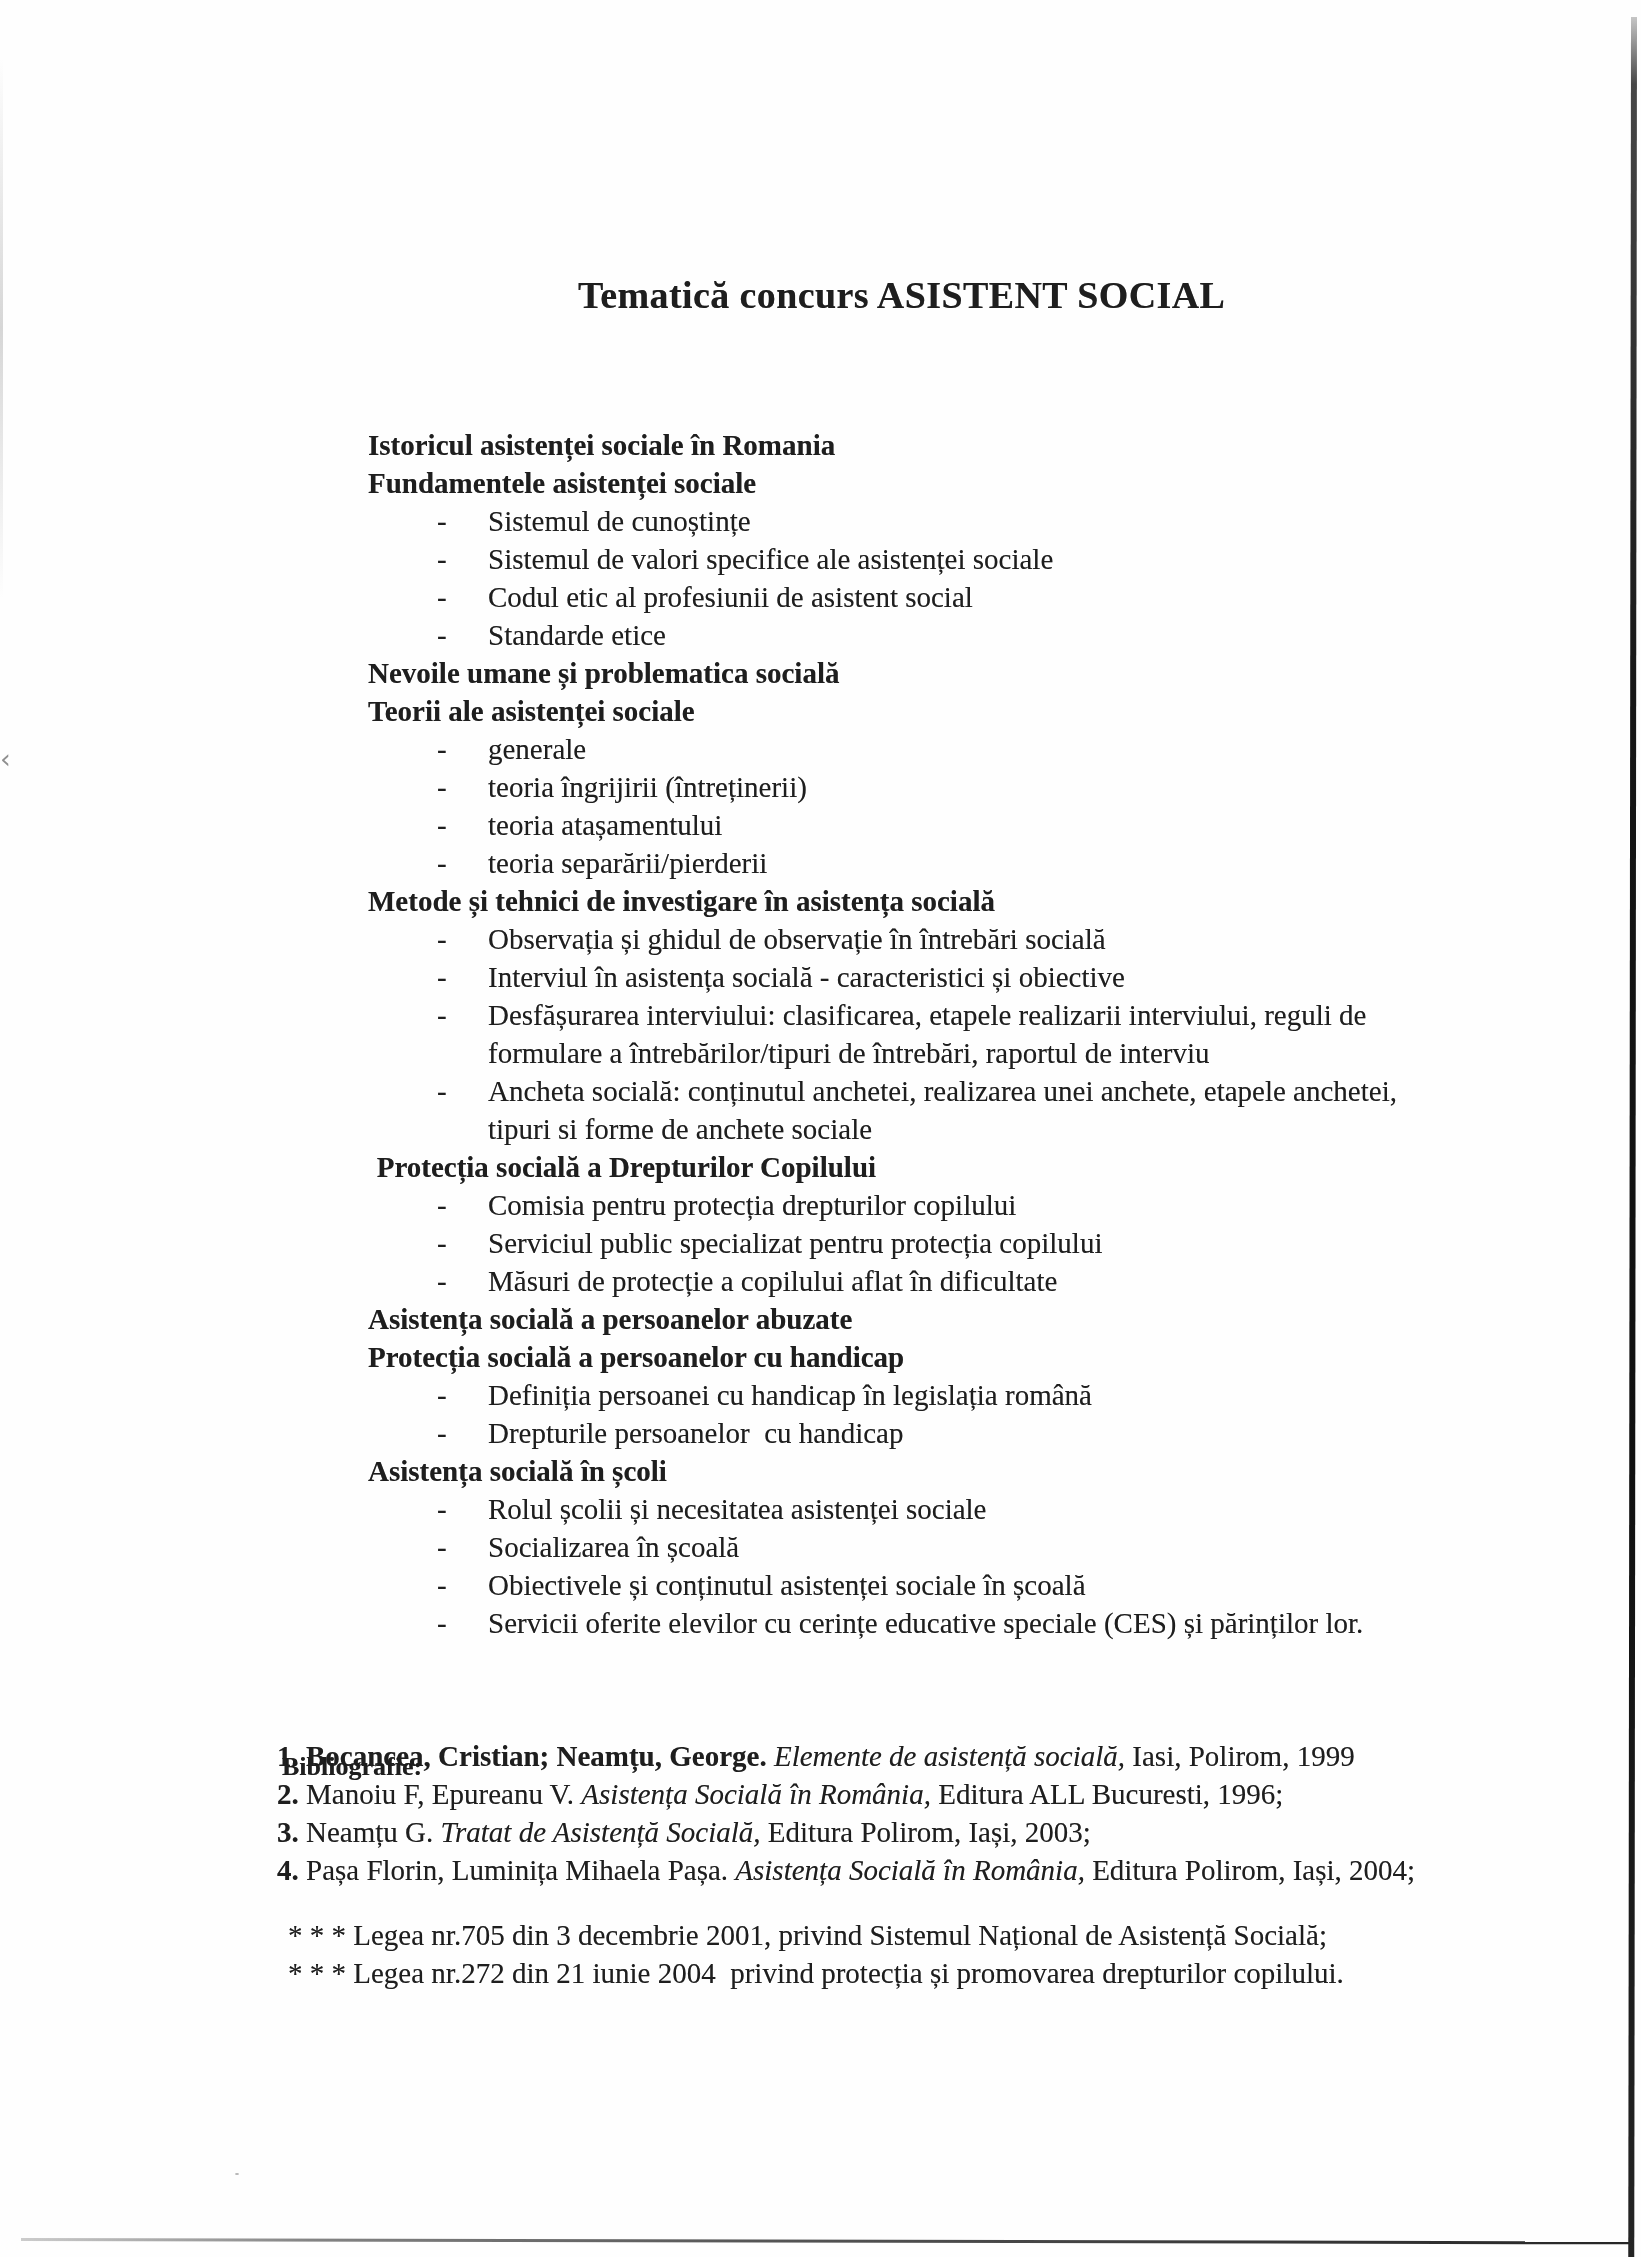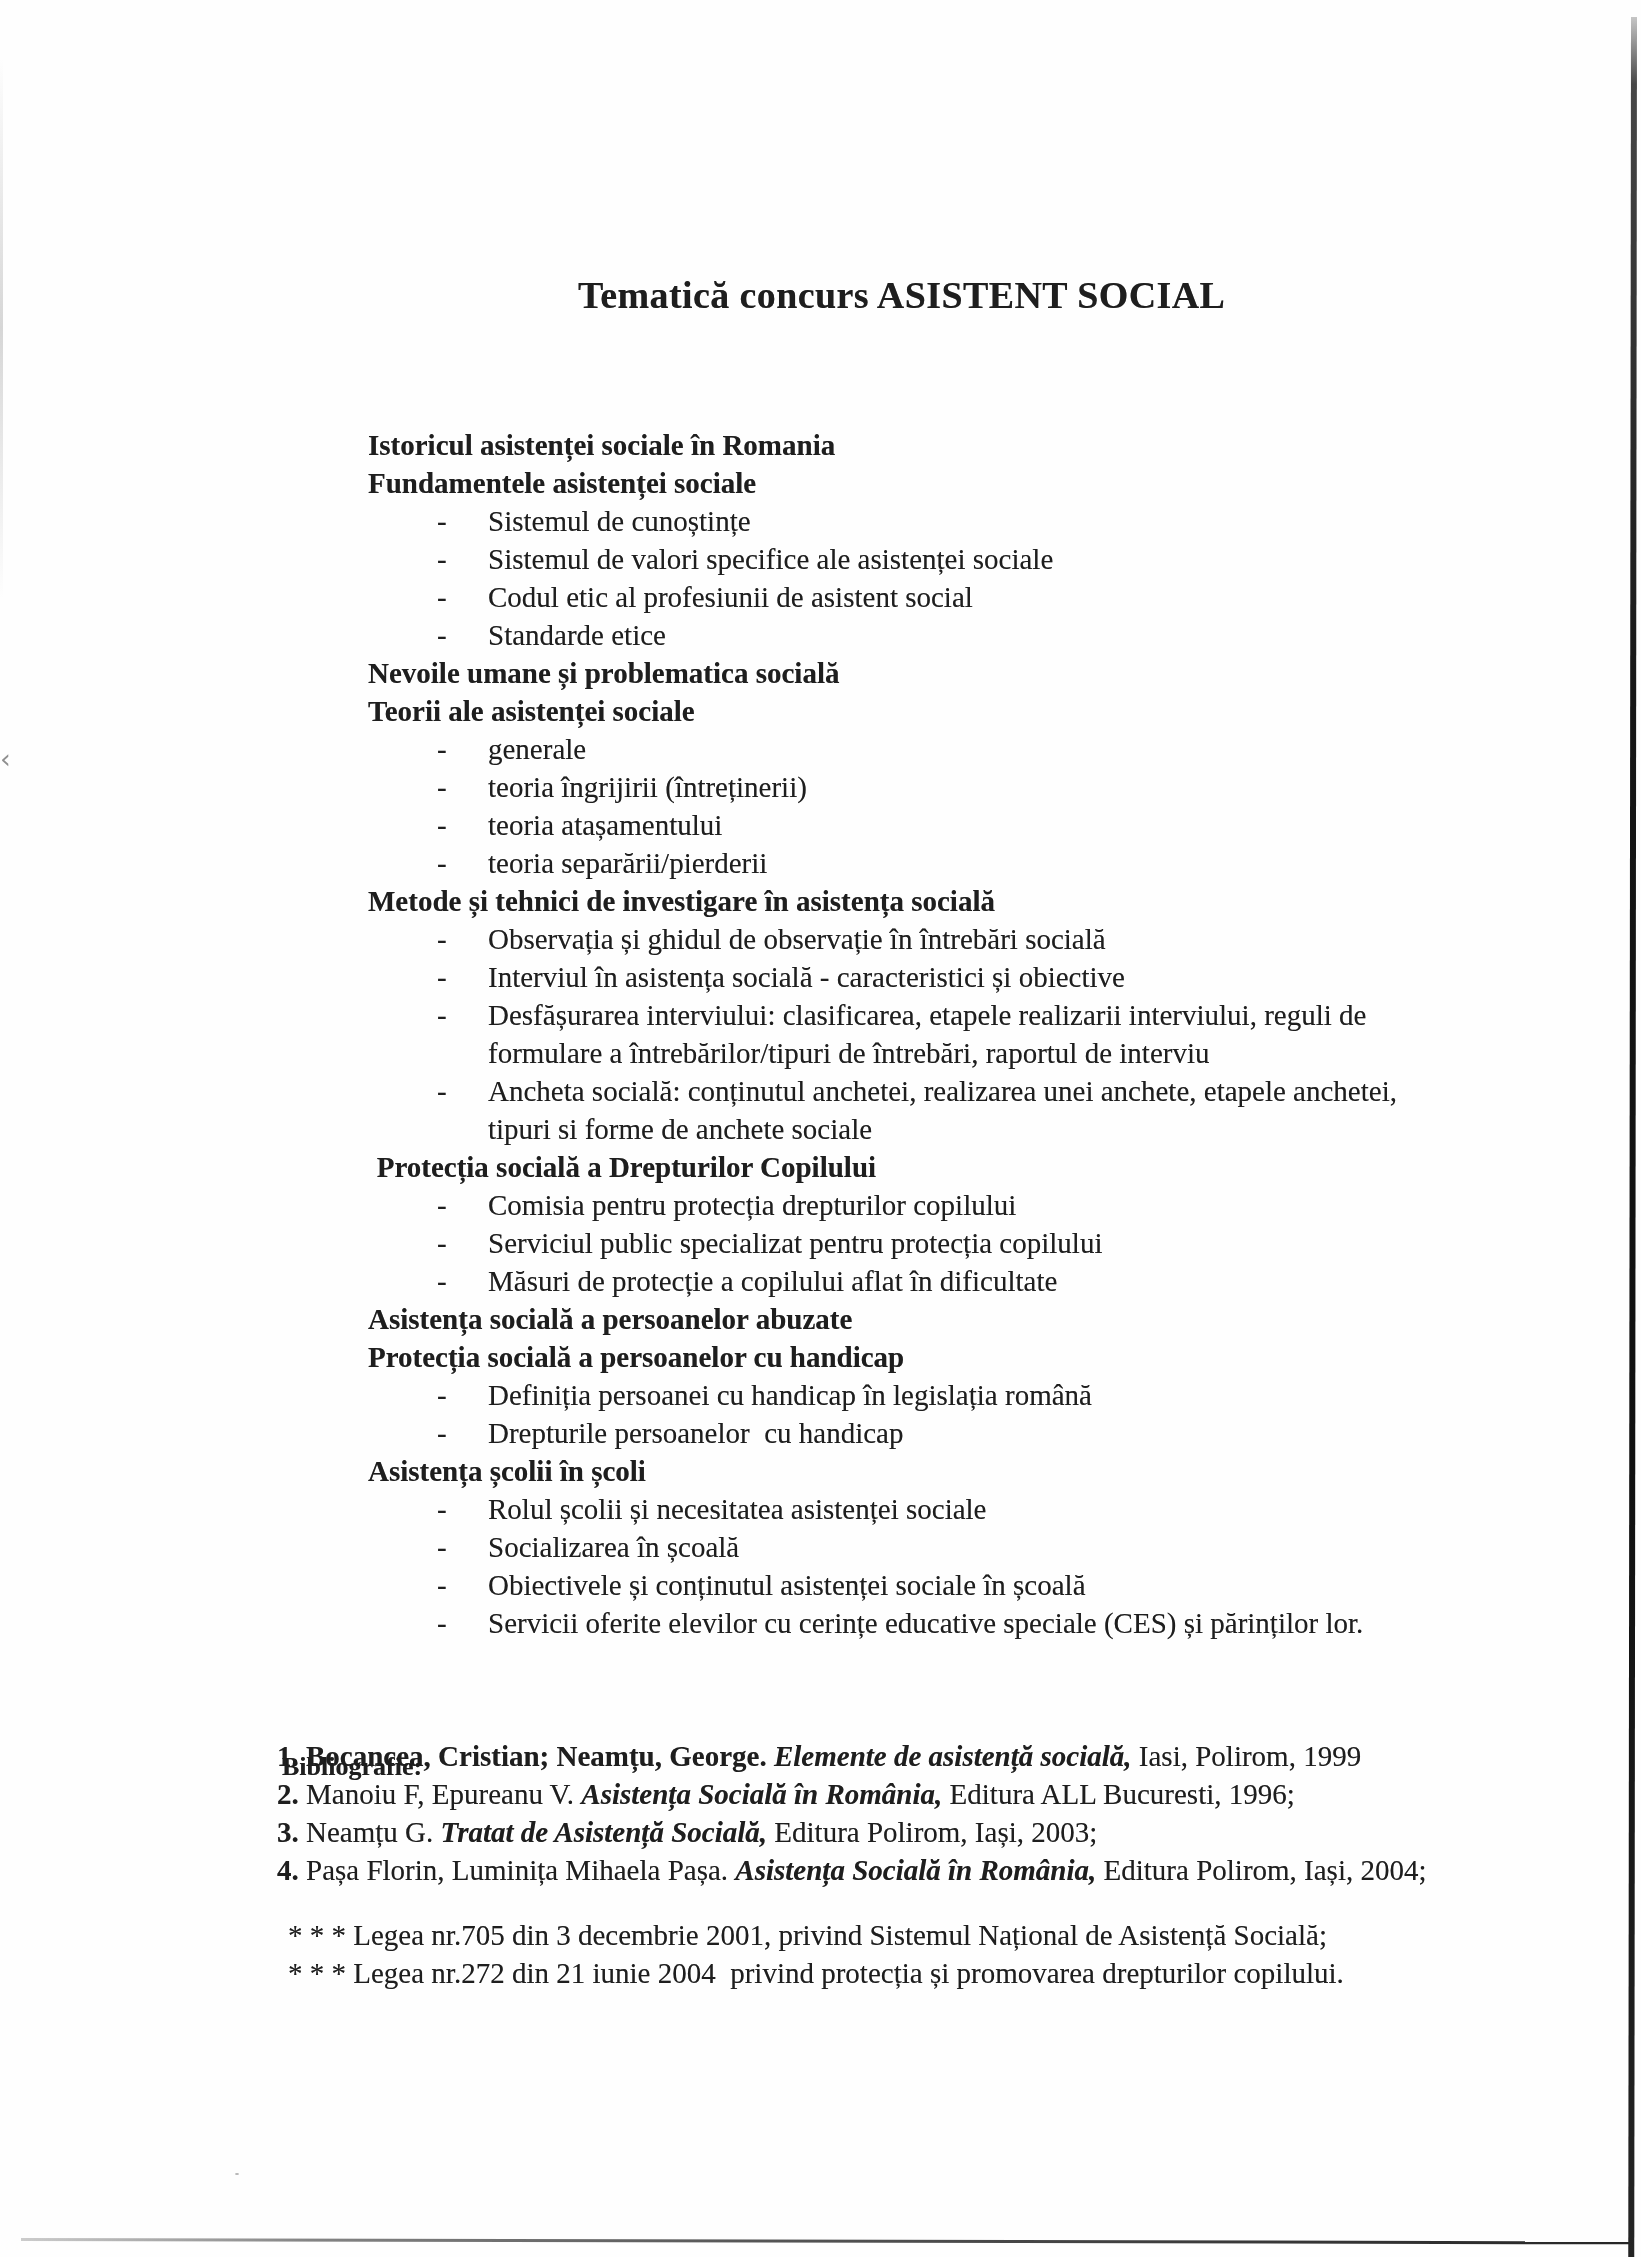--- a/index.html
+++ b/index.html
@@ -42,21 +42,21 @@
     font-size:26px; font-weight:bold; white-space:pre;
     text-shadow:0 0 0.5px rgba(0,0,0,.45);
   }
   .bib-list {
     position:absolute; left:277px; top:1737px;
     font-size:29px; line-height:38px;
     text-shadow:0 0 0.5px rgba(0,0,0,.4);
   }
   .bib-entry { white-space:pre; }
   .bib-bold { font-weight:bold; }
-  .bib-italic { font-style:italic;font-weight:bold; }
+  .bib-italic { font-style:italic; }
 
   .laws {
     position:absolute; left:288px; top:1916px;
     font-size:29px; line-height:38px;
     text-shadow:0 0 0.5px rgba(0,0,0,.4);
   }
   .law-line { white-space:pre; }
 
   
   .right-edge-line {
@@ -200,21 +200,21 @@
         <div class="bullet-lines">
           <div>Definiția persoanei cu handicap în legislația română</div>
         </div>
       </div>
       <div class="topic-bullet">
         <span class="bullet-dash">-</span>
         <div class="bullet-lines">
           <div>Drepturile persoanelor  cu handicap</div>
         </div>
       </div>
-      <div class="topic-heading">Asistența școlii în școli</div>
+      <div class="topic-heading">Asistența socială în școli</div>
       <div class="topic-bullet">
         <span class="bullet-dash">-</span>
         <div class="bullet-lines">
           <div>Rolul școlii și necesitatea asistenței sociale</div>
         </div>
       </div>
       <div class="topic-bullet">
         <span class="bullet-dash">-</span>
         <div class="bullet-lines">
           <div>Socializarea în școală</div>

